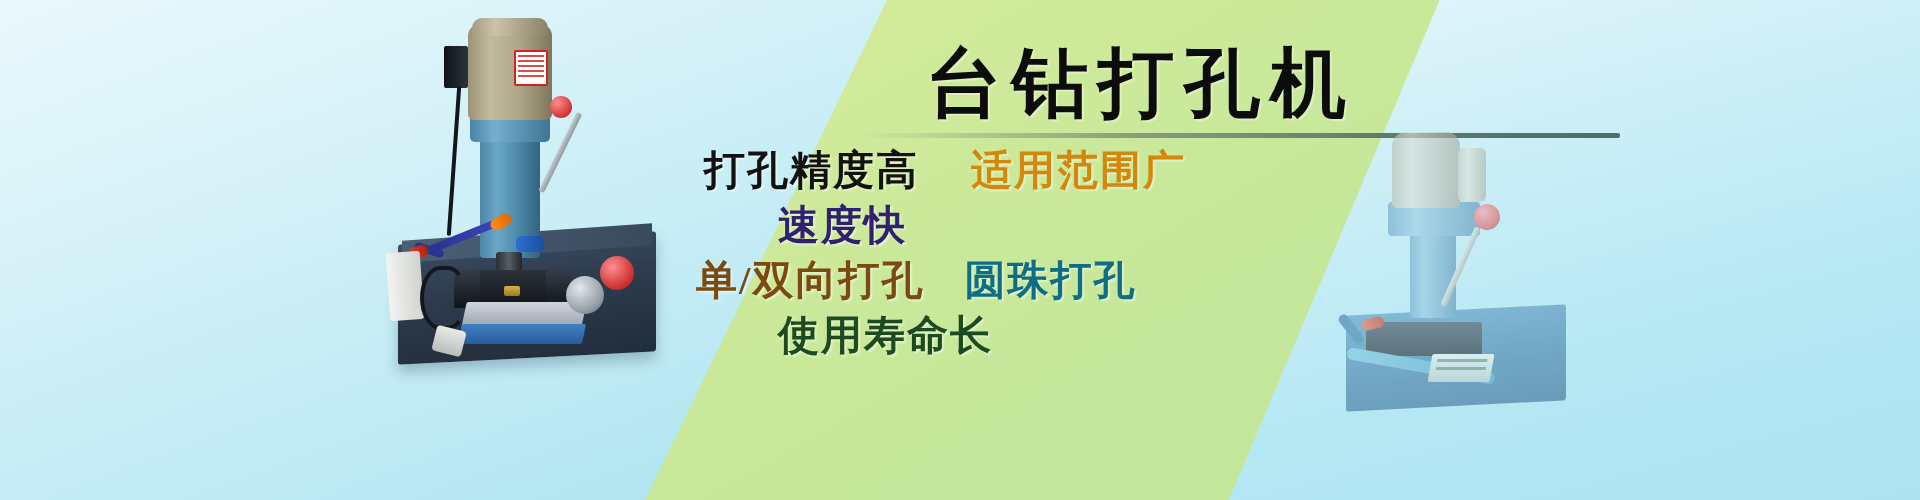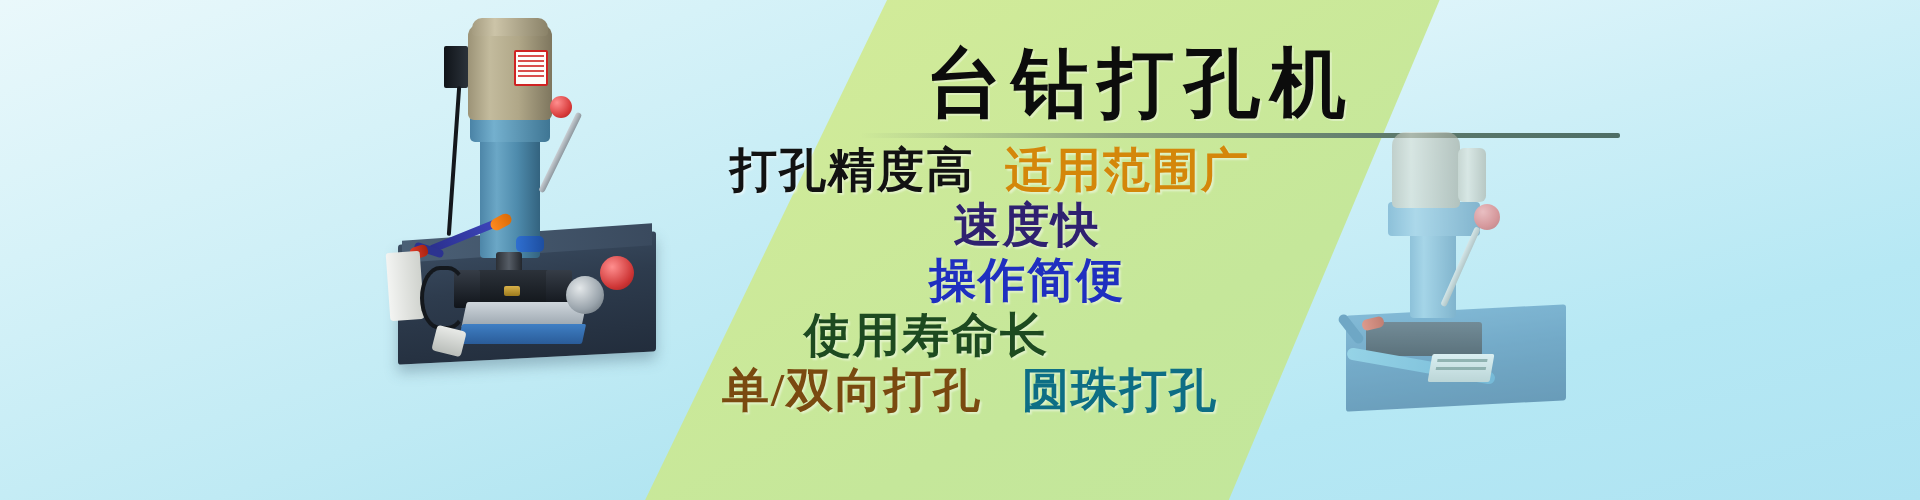--- a/index.html
+++ b/index.html
@@ -33,22 +33,22 @@
     text-shadow:2px 2px 0 rgba(255,255,255,.35);
     margin-left:8px;
   }
   .rule{
     position:absolute;left:860px;top:133px;width:760px;height:5px;
     background:linear-gradient(to right,rgba(150,170,120,0) 0%,#8aa07c 35%,#5d7a6c 70%,#4e6e66 100%);
     border-radius:2px;
   }
   
   .features{position:absolute;left:690px;top:143px;width:560px;}
-  .frow{display:flex;align-items:center;white-space:nowrap;
-        font-size:47px;font-weight:700;letter-spacing:2px;line-height:55px;margin-left:26px;}
+  .frow{display:flex;align-items:flex-start;white-space:nowrap;
+        font-size:41px;font-weight:700;letter-spacing:2px;line-height:55px;}
   .frow .spacer{display:inline-block;}
   .f-txt{text-shadow:2px 2px 2px rgba(255,255,255,.45);}
   
   .r1{padding-left:14px;}      .r1 .gap{width:52px;}
   .r2{padding-left:88px;flex-direction:column;}      .r2 .gap{width:60px;}
   .r3{padding-left:6px;}       .r3 .gap{width:40px;}
   .r4{padding-left:88px;}
   
   .machine-left{position:absolute;left:368px;top:8px;width:290px;height:360px;}
   .ml-base{position:absolute;left:30px;top:230px;width:258px;height:120px;
@@ -195,31 +195,30 @@
 
     <div class="frow r1">
       <span class="f-txt" style="color:#121212">打孔精度高</span>
       <span class="spacer gap"></span>
       <span class="f-txt" style="color:#d4870a">适用范围广</span>
     </div>
 
     <div class="frow r2">
       <span class="f-txt" style="color:#2f2170">速度快</span>
       <span class="spacer gap"></span>
-      <span class="f-txt" style="color:#1f2fc0">操作简便</span>
-    </div>
-
-    <div class="frow r4">
-      <span class="f-txt" style="color:#1d4a20">使用寿命长</span>
     </div>
 
     <div class="frow r3">
       <span class="f-txt" style="color:#7a4a10">单/双向打孔</span>
       <span class="spacer gap"></span>
       <span class="f-txt" style="color:#0d6e85">圆珠打孔</span>
+    </div>
+
+    <div class="frow r4">
+      <span class="f-txt" style="color:#1d4a20">使用寿命长</span>
     </div>
 
   </div>
 
   <div class="machine-right">
     <div class="mr-base"></div>
     <div class="mr-column"></div>
     <div class="mr-head"></div>
     <div class="mr-motor"></div>
     <div class="mr-motor-side"></div>

